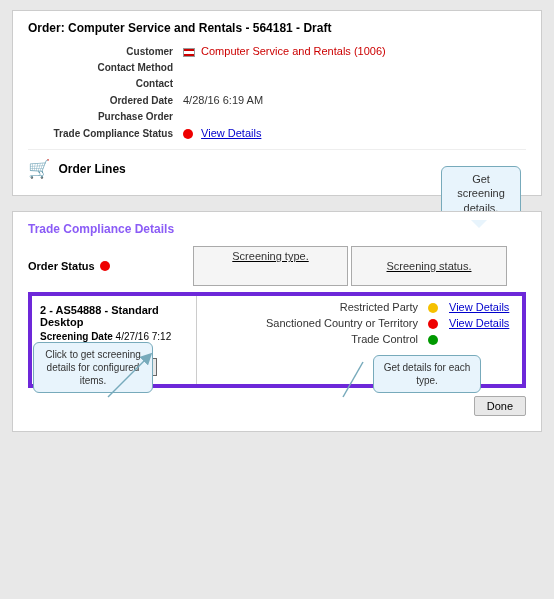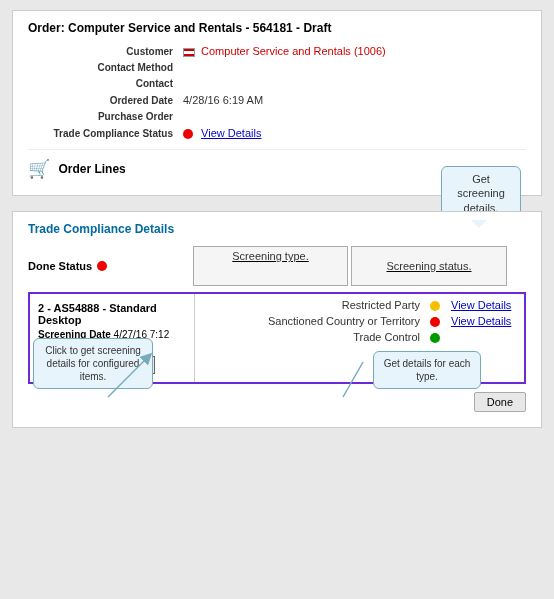--- a/index.html
+++ b/index.html
@@ -151,21 +151,21 @@
       background: #fff;
       border: 1px solid #ccc;
       margin-top: 15px;
       padding: 10px 15px 15px 15px;
       position: relative;
     }
     .bottom-panel-title {
       font-weight: bold;
       font-size: 12px;
       margin-bottom: 10px;
-      color: #0369a1;
+      color: #8b5cf6;
     }
     .status-label {
       font-weight: bold;
       font-size: 11px;
       margin-right: 5px;
     }
     .screening-type-header {
       width: 155px;
       text-align: center;
       border: 1px solid #aaa;
@@ -181,21 +181,21 @@
       border: 1px solid #aaa;
       background: #f5f5f5;
       padding: 13px 6px;
       font-size: 11px;
       color: #333;
     }
 
     
     .line-item-container {
       display: flex;
-      border: 2px solid #6d28d9;
+      border: 4px solid #6d28d9;
       margin-top: 5px;
     }
     .line-item-left {
       width: 165px;
       padding: 8px;
       border-right: 1px solid #ccc;
     }
     .line-item-title {
       font-weight: bold;
       font-size: 11px;
@@ -358,21 +358,21 @@
       <span class="cart-icon">🛒</span>
       <span class="order-lines-label">Order Lines</span>
     </div>
   </div>
 
   <div class="bottom-panel">
     <div class="bottom-panel-title">Trade Compliance Details</div>
 
     <div style="display:flex; align-items:center; margin-bottom:6px;">
       <div style="display:flex; align-items:center; width:165px;">
-        <span class="status-label">Done Status</span>
+        <span class="status-label">Order Status</span>
         <span class="dot-red"></span>
       </div>
       <div style="display:flex; flex:1; gap:0;text-decoration:underline;">
         <div class="screening-type-header">Screening type.</div>
         <div class="screening-status-header">Screening status.</div>
       </div>
     </div>
 
     <div class="line-item-container">
 

